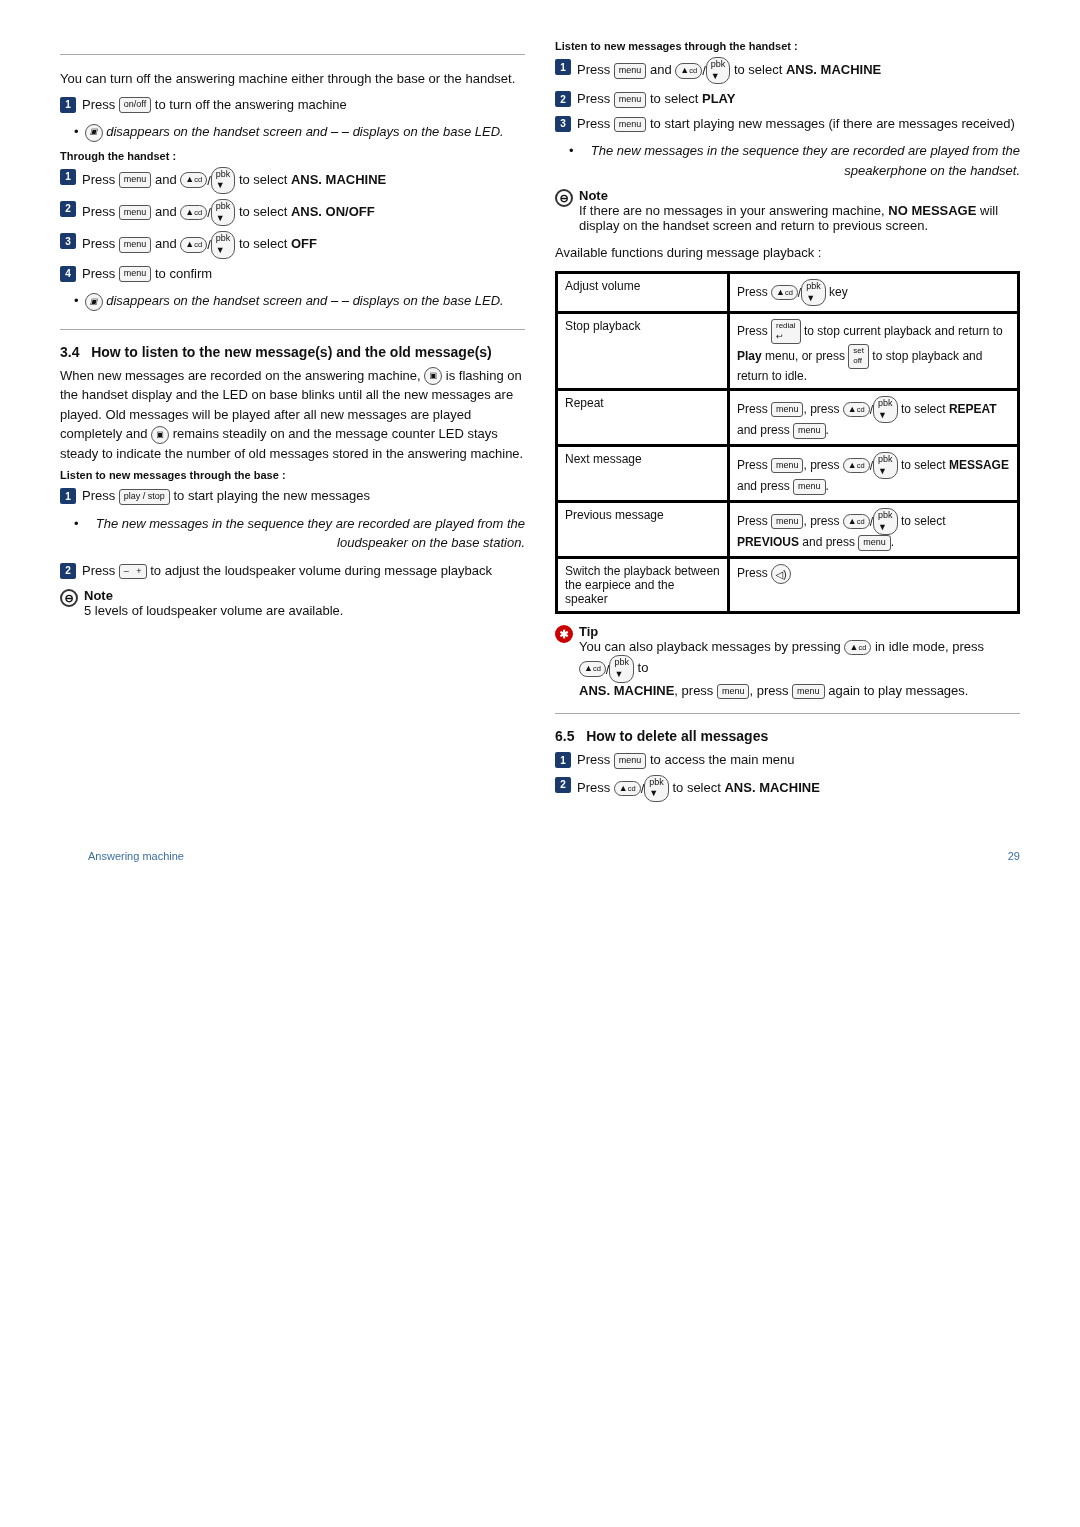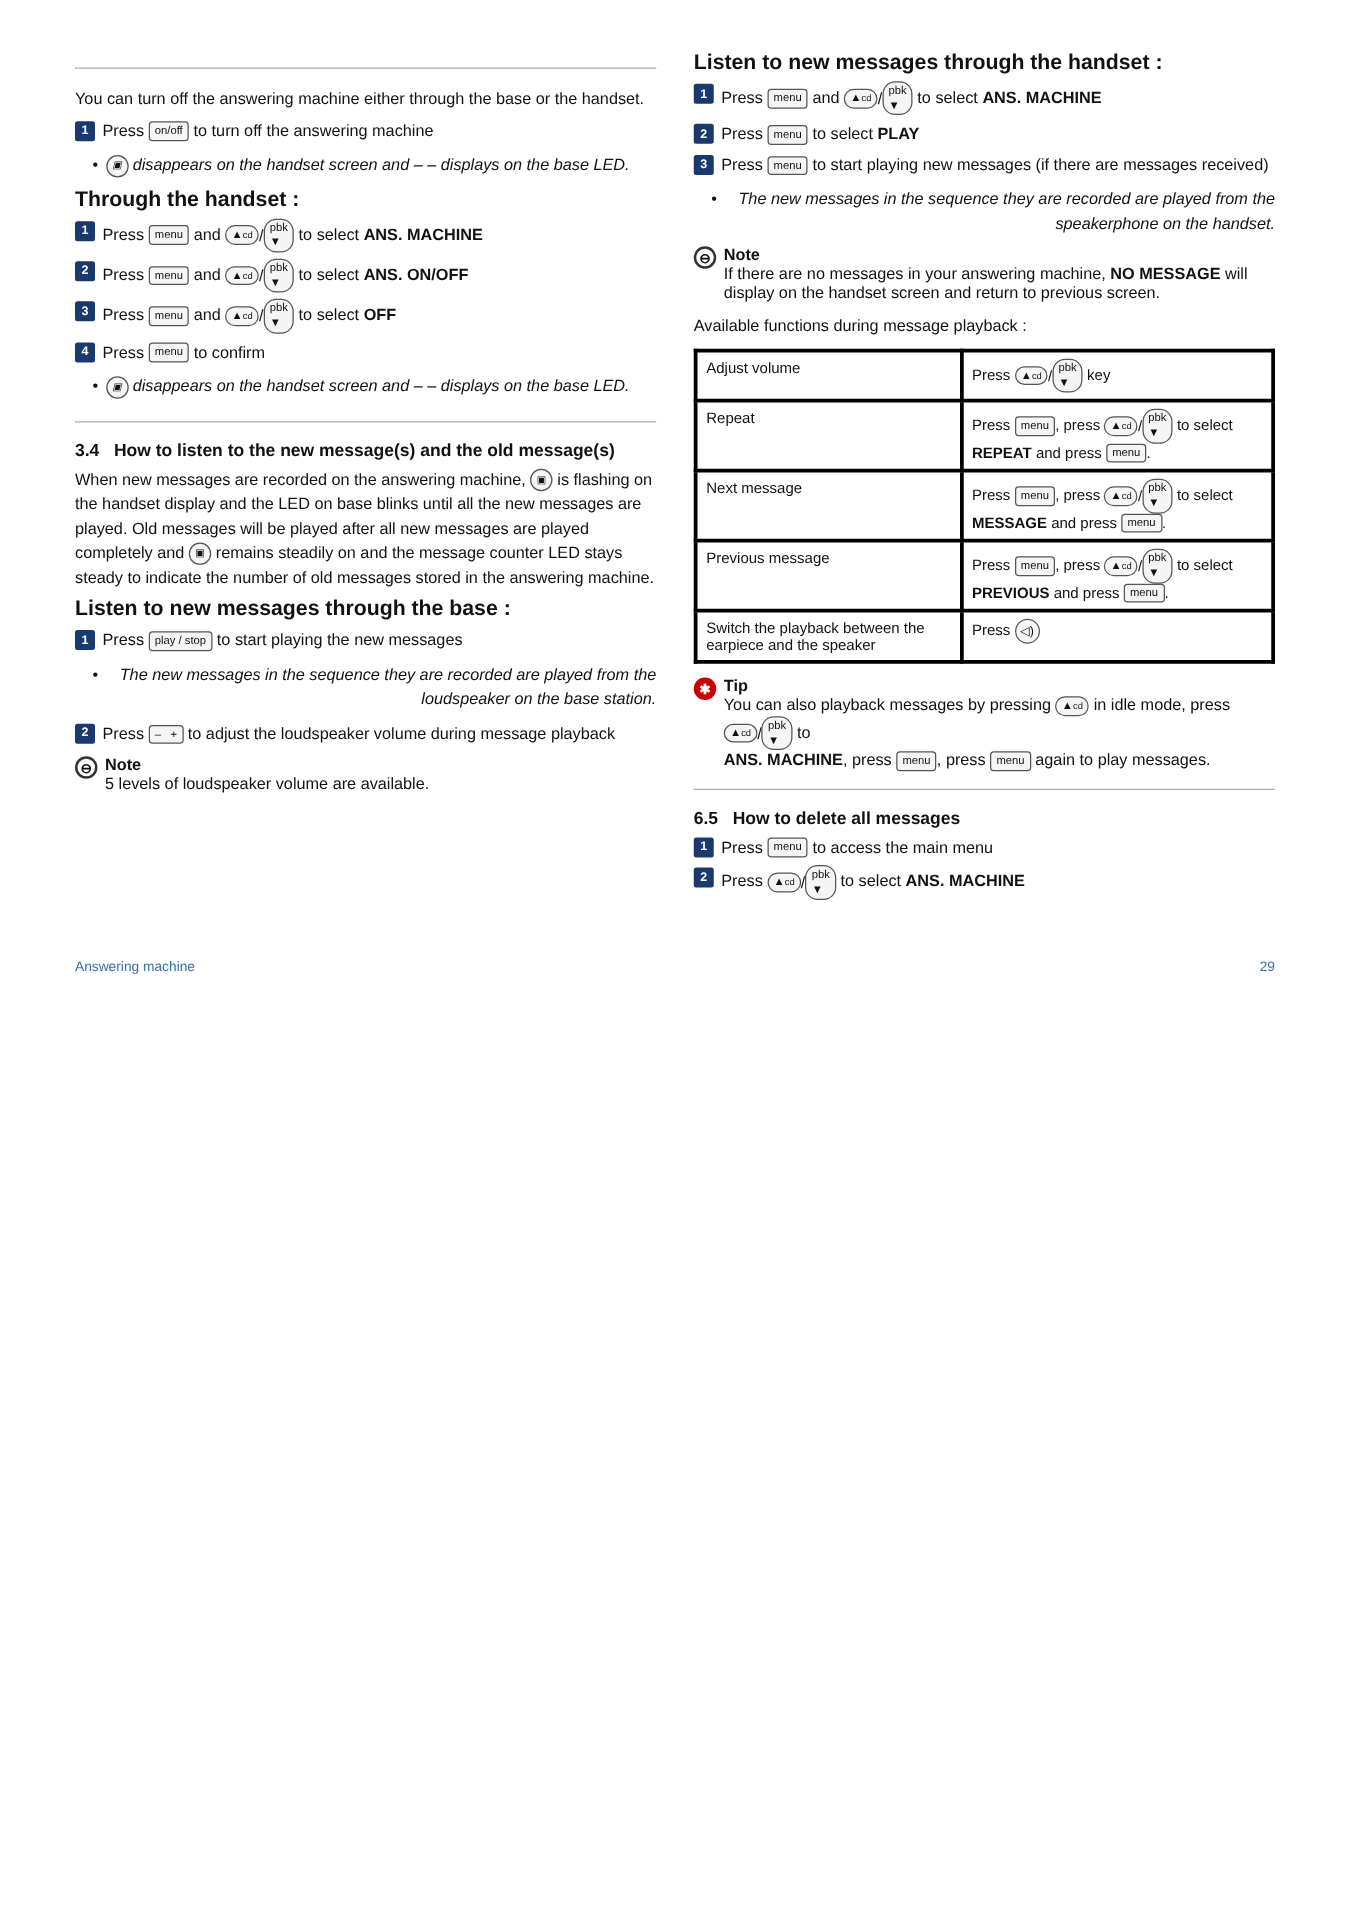--- a/index.html
+++ b/index.html
@@ -17,21 +17,21 @@
       gap: 30px;
     }
     .left-col { flex: 1; }
     .right-col { flex: 1; }
     h2 {
       font-size: 14px;
       font-weight: bold;
       margin-bottom: 6px;
     }
     h3 {
-      font-size: 17px;
+      font-size: 11px;
       font-weight: bold;
       margin-bottom: 5px;
     }
     p { margin-bottom: 6px; line-height: 1.5; }
     .section { margin-bottom: 18px; }
     .step-list { list-style: none; padding: 0; margin: 0 0 8px 0; }
     .step-list li { display: flex; align-items: flex-start; margin-bottom: 5px; line-height: 1.5; }
     .step-num {
       display: inline-flex;
       align-items: center;
@@ -111,20 +111,21 @@
       border: 3px solid #000000;
       padding: 5px 7px;
       vertical-align: top;
     }
     .page-footer {
       display: flex;
       justify-content: space-between;
       margin-top: 30px;
       font-size: 11px;
       color: #3a6ea5;
+      margin-left: 28px;
     }
     .key-group {
       display: inline-flex;
       align-items: center;
       vertical-align: middle;
     }
   </style>
 </head>
 <body>
 
@@ -239,20 +240,24 @@
     </div>
 
     <p>Available functions during message playback :</p>
     <table class="func-table">
       <tbody>
         <tr>
           <td>Adjust volume</td>
           <td>Press <span class="key-group"><span class="btn btn-round">▲<sub>cd</sub></span>/<span class="btn btn-round">pbk<br>▼</span></span> key</td>
         </tr>
         <tr>
+          <td>Stop playback</td>
+          <td>Press <span class="btn" style="font-size:8px;">redial<br>↩</span> to stop current playback and return to <strong>Play</strong> menu, or press <span class="btn" style="font-size:8px;">set<br>off</span> to stop playback and return to idle.</td>
+        </tr>
+        <tr>
           <td>Repeat</td>
           <td>Press <span class="btn">menu</span>, press <span class="key-group"><span class="btn btn-round">▲<sub>cd</sub></span>/<span class="btn btn-round">pbk<br>▼</span></span> to select <strong>REPEAT</strong> and press <span class="btn">menu</span>.</td>
         </tr>
         <tr>
           <td>Next message</td>
           <td>Press <span class="btn">menu</span>, press <span class="key-group"><span class="btn btn-round">▲<sub>cd</sub></span>/<span class="btn btn-round">pbk<br>▼</span></span> to select <strong>MESSAGE</strong> and press <span class="btn">menu</span>.</td>
         </tr>
         <tr>
           <td>Previous message</td>
           <td>Press <span class="btn">menu</span>, press <span class="key-group"><span class="btn btn-round">▲<sub>cd</sub></span>/<span class="btn btn-round">pbk<br>▼</span></span> to select <strong>PREVIOUS</strong> and press <span class="btn">menu</span>.</td>

